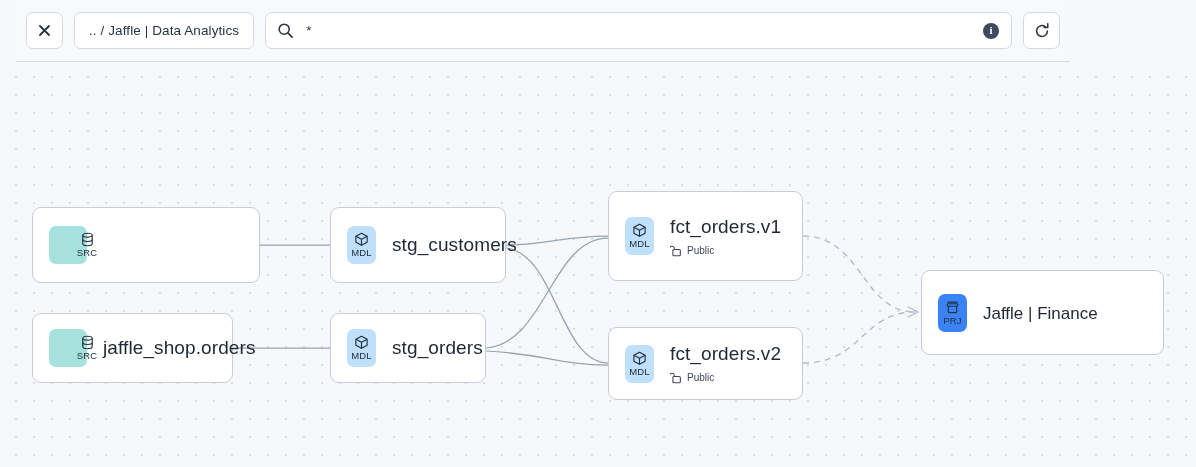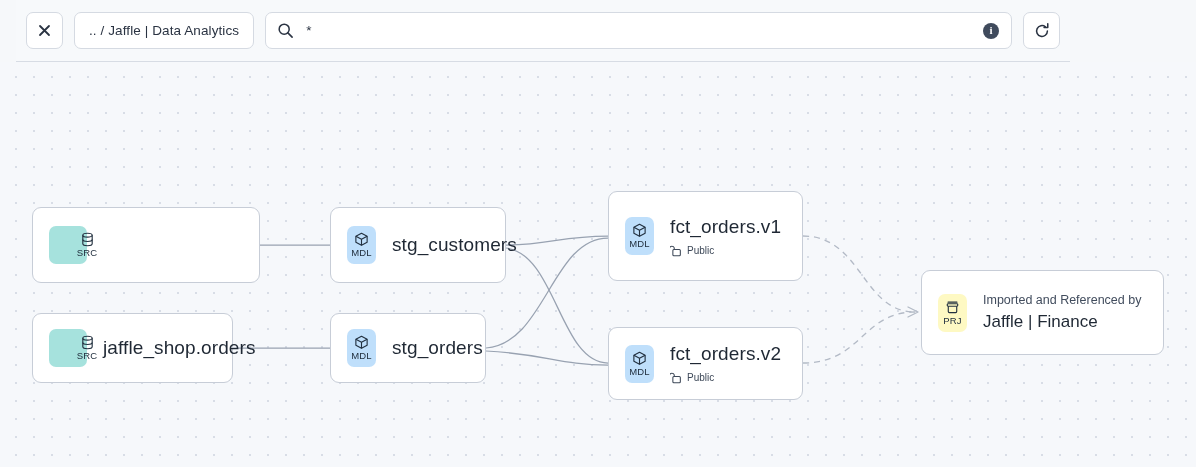--- a/index.html
+++ b/index.html
@@ -160,21 +160,21 @@
     flex: 0 0 auto;
     display: flex;
     flex-direction: column;
     align-items: center;
     justify-content: center;
     margin-left: 16px;
     box-sizing: border-box;
   }
   .badge-src { background: #a6e2dd; padding-left: 38px; }
   .badge-mdl { background: #bfdffb; }
-  .badge-prj { background: #fef9c3; }
+  .badge-prj { background: #3b82f6; }
 
   .badge svg { display: block; }
   .badge-kind {
     font-size: 9.5px;
     letter-spacing: 0.2px;
     color: #22303f;
     font-family: "Liberation Sans", sans-serif;
     margin-top: 1px;
     line-height: 1;
   }
@@ -371,19 +371,18 @@
     <div class="node" style="left:921px; top:208px; width:243px; height:85px;">
       <div class="badge badge-prj">
         <svg width="15" height="15" viewBox="0 0 16 16">
           <path d="M3.3 2.3 H12.7" stroke="#22303f" stroke-width="1.3" stroke-linecap="round"></path>
           <rect x="2.4" y="4.0" width="11.2" height="2.6" rx="0.9" fill="none" stroke="#22303f" stroke-width="1.2"></rect>
           <path d="M3.5 6.6 V12.3 A1.1 1.1 0 0 0 4.6 13.4 H11.4 A1.1 1.1 0 0 0 12.5 12.3 V6.6" fill="none" stroke="#22303f" stroke-width="1.2" stroke-linejoin="round"></path>
         </svg>
         <span class="badge-kind">PRJ</span>
       </div>
       <div class="node-body">
-        <span class="node-kicker">Imported and Referenced by</span>
         <span class="node-name">Jaffle | Finance</span>
       </div>
     </div>
 
   </div>
 </div>
 
 </body></html>

